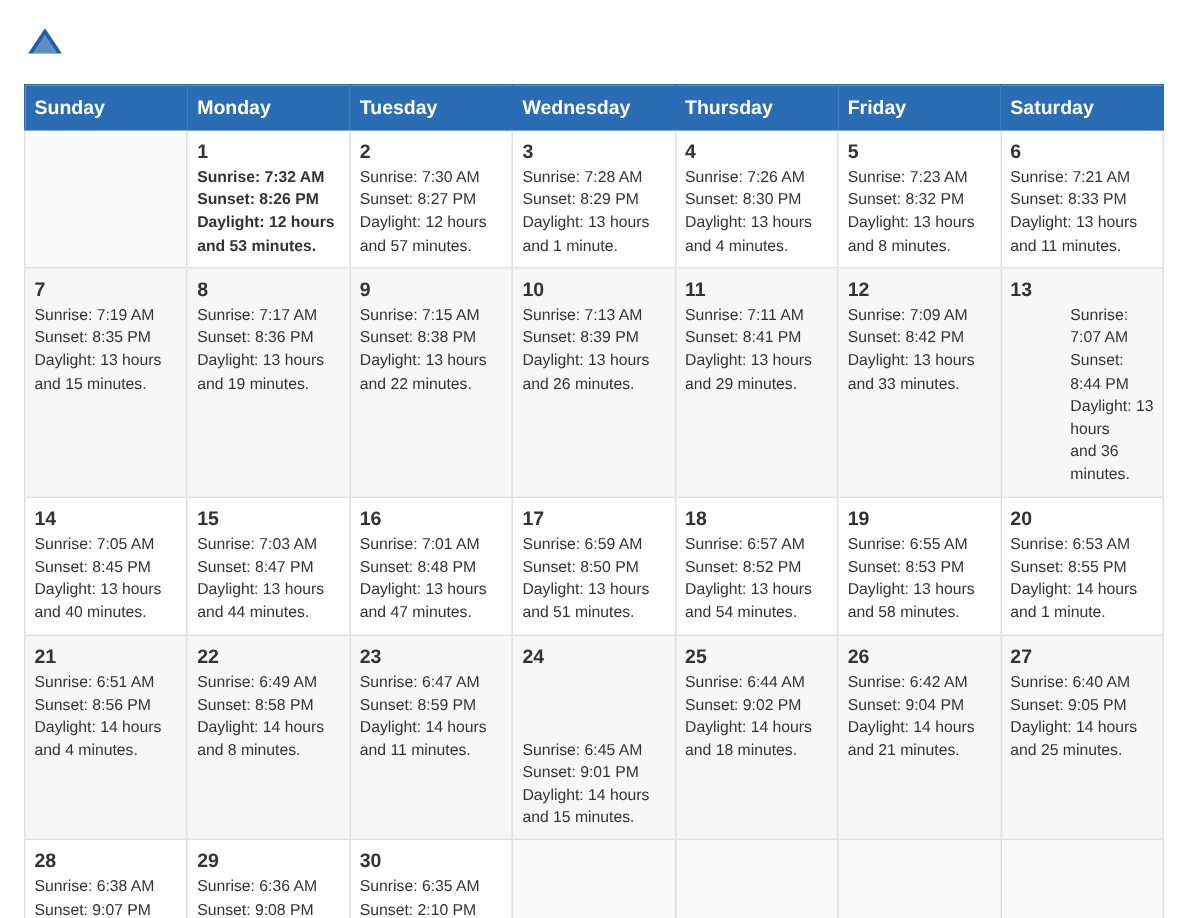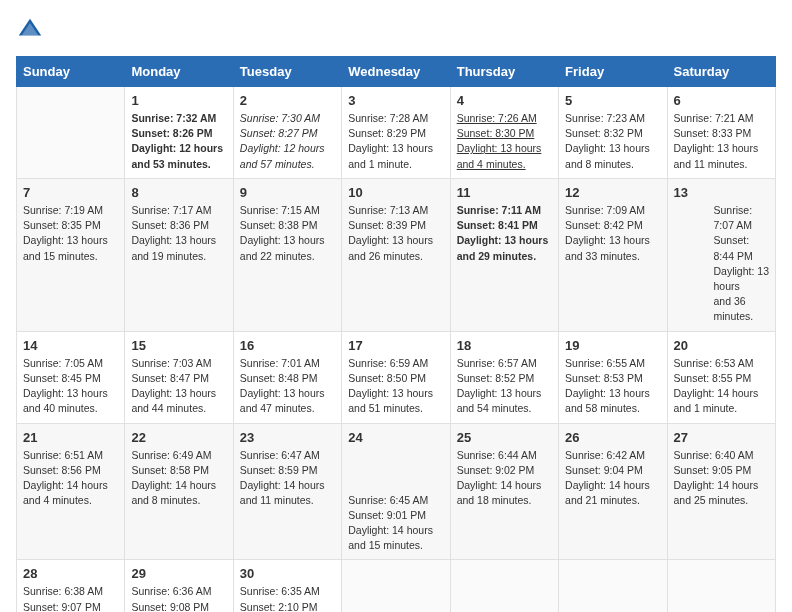--- a/index.html
+++ b/index.html
@@ -138,35 +138,35 @@
         <td class="empty-cell"></td>
         <td>
           <div class="day-number">1</div>
           <div class="day-info" style="white-space: pre-line; font-weight: bold;">Sunrise: 7:32 AM
 Sunset: 8:26 PM
 Daylight: 12 hours
 and 53 minutes.</div>
         </td>
         <td>
           <div class="day-number">2</div>
-          <div class="day-info" style="white-space: pre-line; font-style: italic;">Sunrise: 7:30 AM
+          <div class="day-info" style="white-space: pre-line;">Sunrise: 7:30 AM
 Sunset: 8:27 PM
 Daylight: 12 hours
 and 57 minutes.</div>
         </td>
         <td>
           <div class="day-number">3</div>
           <div class="day-info" style="white-space: pre-line;">Sunrise: 7:28 AM
 Sunset: 8:29 PM
 Daylight: 13 hours
 and 1 minute.</div>
         </td>
         <td>
           <div class="day-number">4</div>
-          <div class="day-info" style="white-space: pre-line; text-decoration: underline;">Sunrise: 7:26 AM
+          <div class="day-info" style="white-space: pre-line;">Sunrise: 7:26 AM
 Sunset: 8:30 PM
 Daylight: 13 hours
 and 4 minutes.</div>
         </td>
         <td>
           <div class="day-number">5</div>
           <div class="day-info" style="white-space: pre-line;">Sunrise: 7:23 AM
 Sunset: 8:32 PM
 Daylight: 13 hours
 and 8 minutes.</div>
@@ -203,21 +203,21 @@
         </td>
         <td>
           <div class="day-number">10</div>
           <div class="day-info" style="white-space: pre-line;">Sunrise: 7:13 AM
 Sunset: 8:39 PM
 Daylight: 13 hours
 and 26 minutes.</div>
         </td>
         <td>
           <div class="day-number">11</div>
-          <div class="day-info" style="white-space: pre-line; font-weight: bold;">Sunrise: 7:11 AM
+          <div class="day-info" style="white-space: pre-line;">Sunrise: 7:11 AM
 Sunset: 8:41 PM
 Daylight: 13 hours
 and 29 minutes.</div>
         </td>
         <td>
           <div class="day-number">12</div>
           <div class="day-info" style="white-space: pre-line;">Sunrise: 7:09 AM
 Sunset: 8:42 PM
 Daylight: 13 hours
 and 33 minutes.</div>

